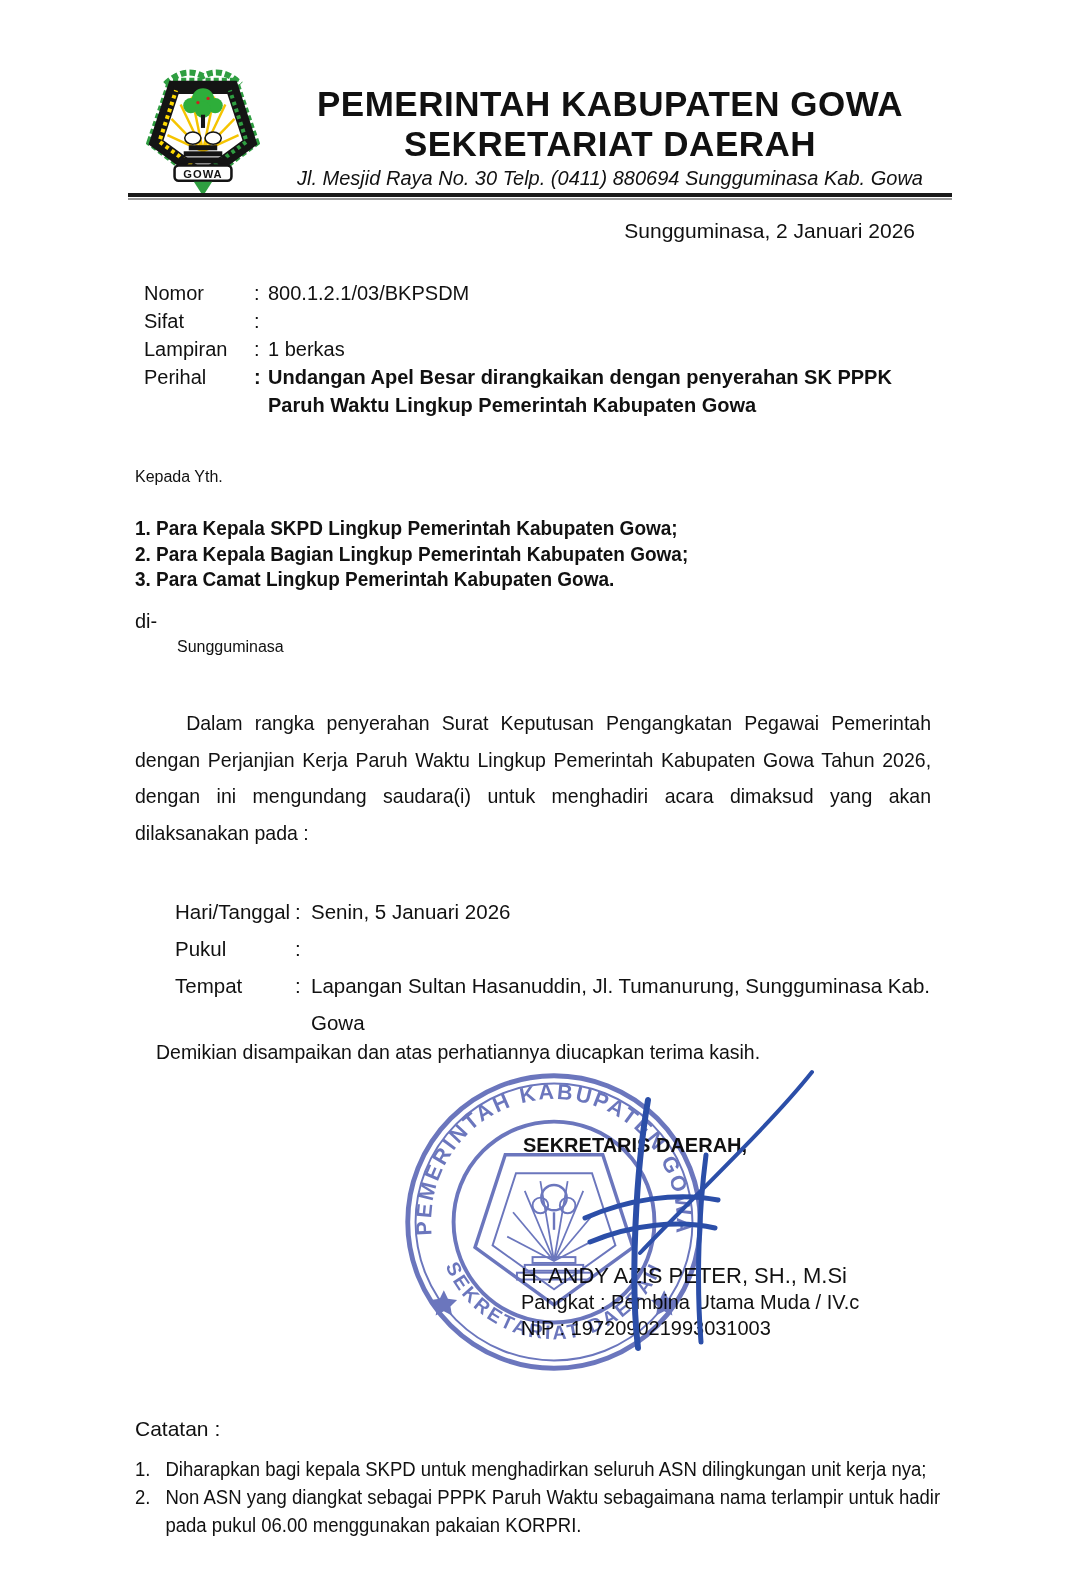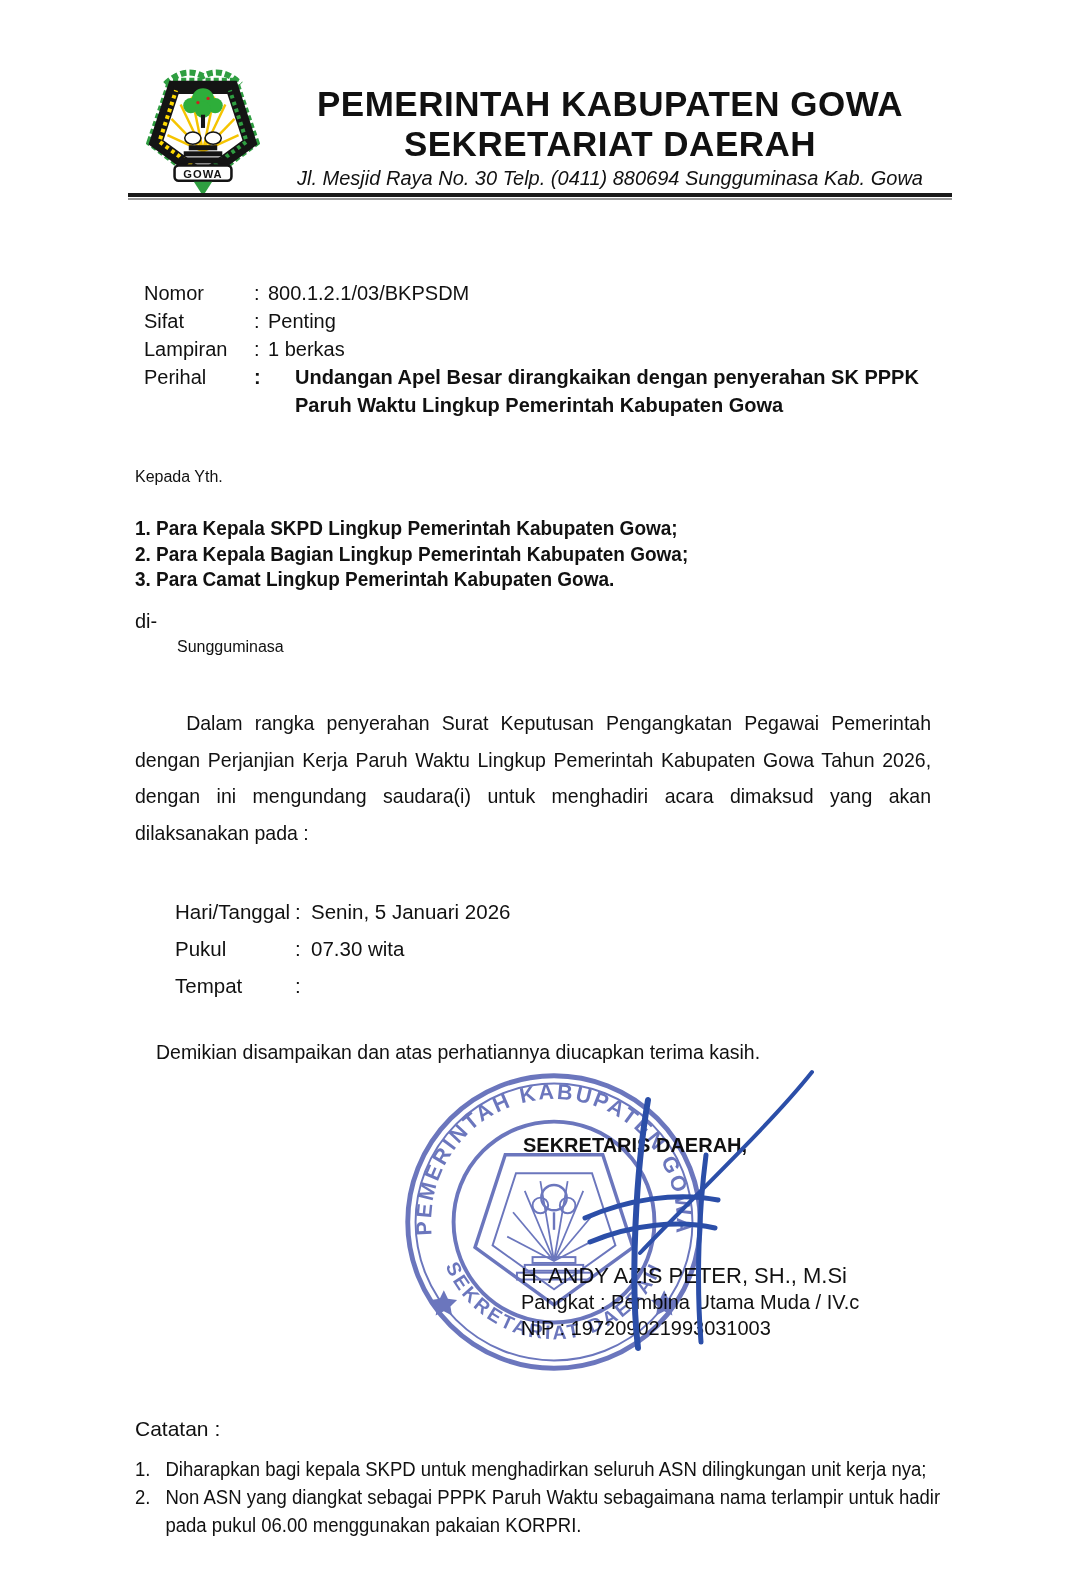--- a/index.html
+++ b/index.html
@@ -105,41 +105,41 @@
     <div class="org1">PEMERINTAH KABUPATEN GOWA</div>
     <div class="org2">SEKRETARIAT DAERAH</div>
     <div class="addr" style="margin-top:3px;">Jl. Mesjid Raya No. 30 Telp. (0411) 880694 Sungguminasa Kab. Gowa</div>
   </div>
 
   <div class="abs" style="left:128px;top:193px;width:824px;">
     <div class="rule-thick"></div>
     <div class="rule-thin"></div>
   </div>
 
+  <div class="abs dateline" style="left:135px;top:219px;width:780px;">Sungguminasa, 2 Januari 2026</div>
 
   <div class="abs" style="left:144px;top:279px;width:795px;">
     <div class="meta-row">
       <span class="ml">Nomor</span>
       <span class="mc">:</span>
       <span class="mv">800.1.2.1/03/BKPSDM</span>
     </div>
     <div class="meta-row">
       <span class="ml">Sifat</span>
       <span class="mc">:</span>
-      <span class="mv">Penting</span>
     </div>
     <div class="meta-row">
       <span class="ml">Lampiran</span>
       <span class="mc">:</span>
       <span class="mv">1 berkas</span>
     </div>
     <div class="meta-row">
       <span class="ml">Perihal</span>
       <span class="mc bold">:</span>
-      <span class="mv bold" style="max-width:665px;margin-left:27px;">Undangan Apel Besar dirangkaikan dengan penyerahan SK PPPK Paruh Waktu  Lingkup Pemerintah Kabupaten Gowa</span>
+      <span class="mv bold" style="max-width:665px;">Undangan Apel Besar dirangkaikan dengan penyerahan SK PPPK Paruh Waktu  Lingkup Pemerintah Kabupaten Gowa</span>
     </div>
   </div>
 
   <div class="abs" style="left:135px;top:468px;font-size:16px;">Kepada Yth.</div>
 
   <div class="abs narrow" style="left:135px;top:516px;">
     <div class="recipient">1. Para Kepala SKPD Lingkup Pemerintah Kabupaten Gowa;</div>
     <div class="recipient">2. Para Kepala Bagian Lingkup Pemerintah Kabupaten Gowa;</div>
     <div class="recipient">3. Para Camat Lingkup Pemerintah Kabupaten Gowa.</div>
   </div>
@@ -151,25 +151,25 @@
 
   <div class="abs" style="left:175px;top:893px;width:755px;">
     <div class="detail-row">
       <span class="dl">Hari/Tanggal</span>
       <span class="dc">:</span>
       <span class="dv">Senin, 5 Januari 2026</span>
     </div>
     <div class="detail-row">
       <span class="dl">Pukul</span>
       <span class="dc">:</span>
-      <span class="dv">07.30 wita</span>
     </div>
     <div class="detail-row">
       <span class="dl">Tempat</span>
       <span class="dc">:</span>
+      <span class="dv dv-justify">Lapangan Sultan Hasanuddin, Jl. Tumanurung, Sungguminasa Kab. Gowa</span>
     </div>
   </div>
 
   <div class="abs narrow" style="left:156px;top:1040px;font-size:20.5px;white-space:nowrap;">Demikian disampaikan dan atas perhatiannya diucapkan terima kasih.</div>
 
   <div class="abs sig-title" style="left:523px;top:1134px;">SEKRETARIS DAERAH,</div>
   <div class="abs sig-name" style="left:521px;top:1263px;">H. ANDY AZIS PETER, SH., M.Si</div>
   <div class="abs sig-line" style="left:521px;top:1291px;">Pangkat : Pembina Utama Muda / IV.c</div>
   <div class="abs sig-line" style="left:521px;top:1317px;">NIP : 197209021993031003</div>
 

